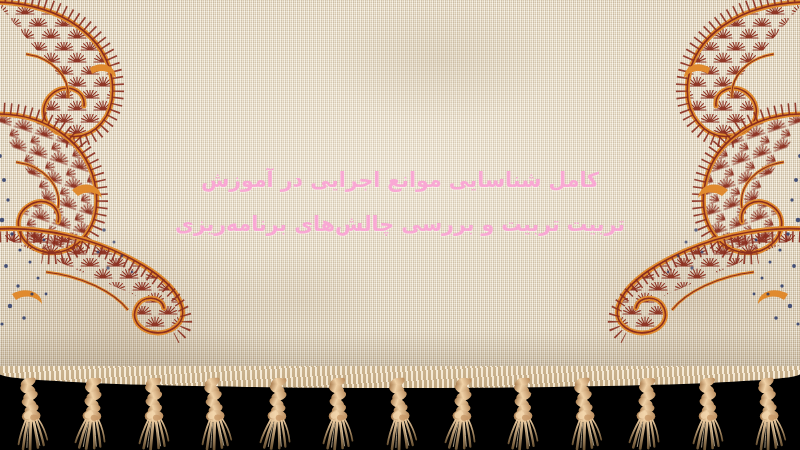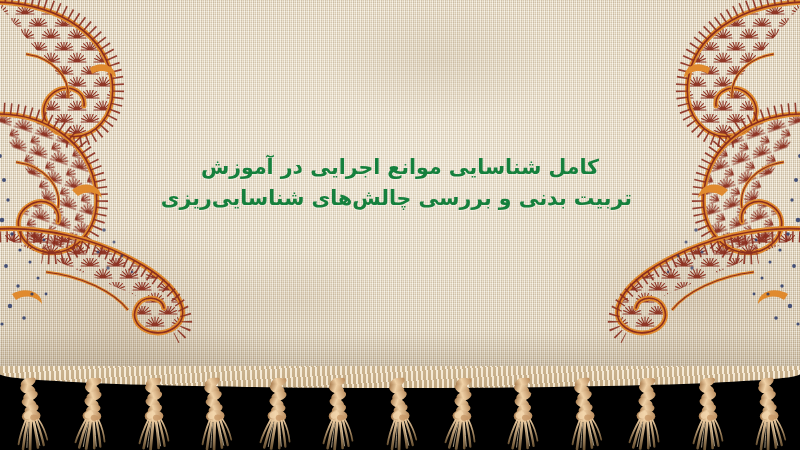--- a/index.html
+++ b/index.html
@@ -69,27 +69,28 @@
   .tassel svg{width:100%;height:100%;display:block;}
 
   
   .title-block{
     position:absolute;left:168px;top:152px;width:464px;
     text-align:center;
     direction:rtl;
     z-index:6;
   }
   .title-line{
-    color:#15803d;
+    color:#f9a8d4;
     font-weight:bold;
     font-size:20.5px;
     line-height:31px;
     letter-spacing:0;
     text-shadow:0 1px 0 rgba(255,250,240,.45);
     white-space:nowrap;
+    margin-top:13px;
   }
   .title-line.short{white-space:normal;}
 </style>
 </head>
 <body>
 
 <div id="stage">
 
   <div class="fabric"></div>
   <div class="fabric-shade"></div>
@@ -262,21 +263,21 @@
         <circle cx="112" cy="258" r="1.6"></circle>
           <circle cx="136" cy="262" r="1.4"></circle>
         <circle cx="122" cy="274" r="1.7"></circle>
           <circle cx="146" cy="278" r="1.3"></circle>
       </g>
     </svg>
   </div>
 
   <div class="title-block">
     <div class="title-line">کامل شناسایی موانع اجرایی در آموزش</div>
-    <div class="title-line">تربیت بدنی و بررسی چالش‌های شناسایی‌ریزی</div>
+    <div class="title-line">تربیت تربیت و بررسی چالش‌های برنامه‌ریزی</div>
   </div>
 
   <div class="fringe-zone"></div>
   <div class="fringe-band"></div>
   <div id="tassels">
       <div class="tassel" style="left: 6.76923px; transform: rotate(-5deg);">
         <svg viewBox="0 0 48 72">
           <defs>
             <linearGradient id="cg0" x1="0" y1="0" x2="1" y2="0">
               <stop offset="0" stop-color="#a97c4e"></stop>

